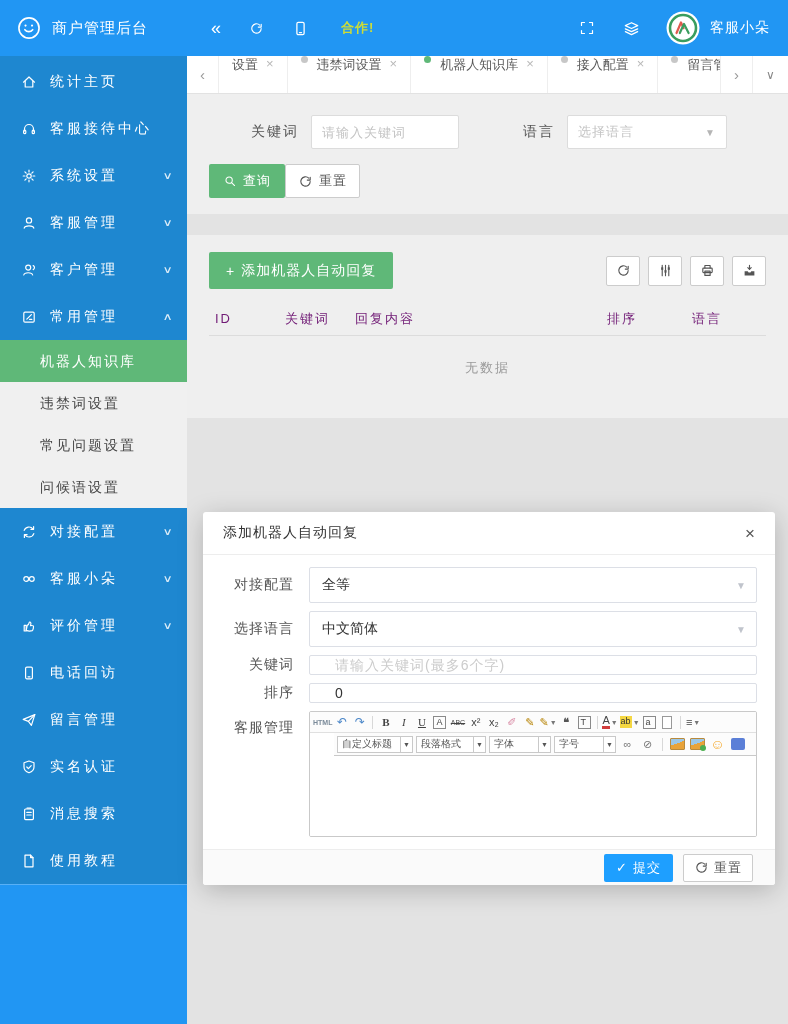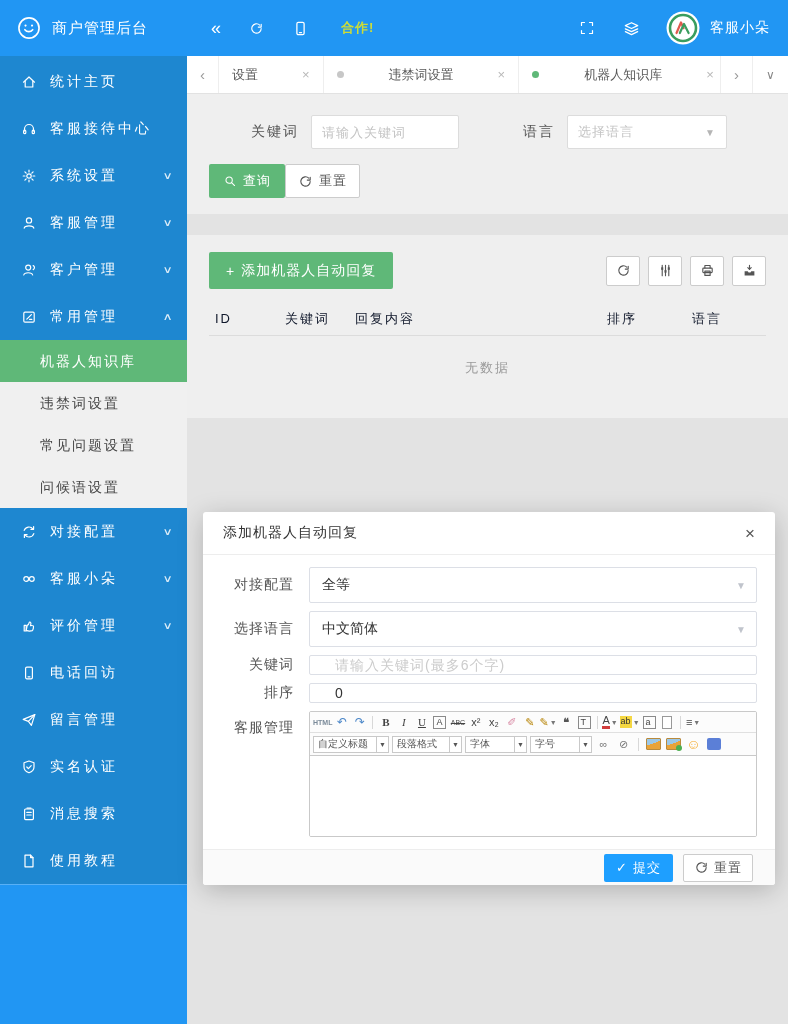--- a/index.html
+++ b/index.html
@@ -35,21 +35,21 @@
   .tb-right .tb-icon { margin-right:0; margin-left:26px; }
   .avatar { width:34px; height:34px; margin-left:26px; border-radius:50%; overflow:hidden; flex-shrink:0; }
   .username { font-size:14px; margin-left:10px; letter-spacing:1px; }
 
   
   .tabbar { height:38px; background:#fff; border-bottom:1px solid #e2e2e2; display:flex; align-items:stretch; font-size:13px; color:#595959; }
   .tab-nav { width:32px; display:flex; align-items:center; justify-content:center; color:#999; font-size:15px; cursor:pointer; }
   .tab-nav.left { border-right:1px solid #eee; }
   .tab-nav.right { border-left:1px solid #eee; }
   .tabs-wrap { display:flex; align-items:stretch; overflow:hidden; flex:1; }
-  .tab { display:flex; align-items:center; padding:0 13px; border-right:1px solid #eee; cursor:pointer; white-space:nowrap;gap:36px; }
+  .tab { display:flex; padding:0 13px; border-right:1px solid #eee; cursor:pointer; white-space:nowrap; }
   .tab .dot { width:7px; height:7px; border-radius:50%; background:#c7c7c7; margin-right:9px; }
   .tab .dot.green { background:#5fb878; }
   .tab-close { color:#b8b8b8; font-size:13px; margin-left:8px; }
   .tab-dd { width:36px; display:flex; align-items:center; justify-content:center; border-left:1px solid #eee; color:#888; font-size:12px; cursor:pointer; }
 
   
   .content { flex:1; background:#e3e3e3; overflow:hidden; }
   .card { background:#efefef; }
   .search-card { padding:21px 22px 16px; }
   .s-row1 { display:flex; align-items:center; margin-left:42px; margin-bottom:15px; }
@@ -63,21 +63,21 @@
   .btn { display:flex; align-items:center; justify-content:center; gap:6px; height:34px; border-radius:2px; font-size:13px; cursor:pointer; letter-spacing:1px; border:none; font-family:inherit; }
   .btn-green { background:#5fb878; color:#fff; padding:0 14px; }
   .btn-white { background:#fff; color:#555; border:1px solid #ccc; padding:0 12px; }
 
   .card-gap { height:21px; }
   .table-card { padding:17px 22px 18px; }
   .t-row1 { display:flex; align-items:center; margin-bottom:13px; }
   .btn-add { height:37px; padding:0 17px; font-size:14px; }
   .t-tools { margin-left:auto; display:flex; gap:8px; }
   .tool-btn { width:34px; height:30px; background:#fff; border:1px solid #ccc; border-radius:2px; color:#555; display:flex; align-items:center; justify-content:center; cursor:pointer; }
-  .thead { display:flex; align-items:center; height:34px; border-bottom:1px solid #dcdcdc; color:#0f172a; font-size:13px; letter-spacing:2px; }
+  .thead { display:flex; align-items:center; height:34px; border-bottom:1px solid #dcdcdc; color:#701a75; font-size:13px; letter-spacing:2px; }
   .th { padding-left:6px; flex-shrink:0; }
   .t-empty { height:64px; display:flex; align-items:center; justify-content:center; color:#999; font-size:13px; letter-spacing:2px; }
 
   
   .modal { position:absolute; left:203px; top:512px; width:572px; background:#fff; border-radius:3px; box-shadow:0 5px 26px rgba(0,0,0,.22); z-index:20; }
   .modal-head { height:43px; display:flex; align-items:center; padding:0 20px; border-bottom:1px solid #ededed; }
   .modal-title { font-size:14px; color:#333; letter-spacing:1px; }
   .modal-close { margin-left:auto; color:#555; font-size:17px; cursor:pointer; line-height:1; }
   .modal-body { padding:12px 18px 4px; }
   .m-row { display:flex; align-items:center; margin-bottom:8px; }
@@ -85,21 +85,21 @@
   .m-label { width:88px; flex-shrink:0; text-align:right; padding-right:15px; font-size:14px; color:#555; letter-spacing:1px; }
   .m-row.top .m-label { margin-top:8px; }
   .m-control { flex:1; height:36px; border:1px solid #dcdfe6; border-radius:2px; background:#fff; display:flex; align-items:center; padding:0 12px; font-size:14px; color:#333; position:relative; }
   .m-control .caret { position:absolute; right:10px; color:#c0c4cc; font-size:10px; }
   .m-input { flex:1; height:20px; border:1px solid #dcdfe6; border-radius:2px; padding:0 25px; font-size:14px; color:#333; font-family:inherit; }
   .m-input::placeholder { color:#ccc; letter-spacing:1px; }
 
   
   .editor { flex:1; border:1px solid #c9c9c9; border-radius:2px; overflow:hidden; background:#fff; }
   .ed-row1 { display:flex; align-items:center; height:21px; padding:0 3px; gap:1px; border-bottom:1px solid #e0e0e0; background:#fcfcfc; }
-  .ed-row2 { display:flex; align-items:center; height:23px; padding:0 3px; gap:3px; border-bottom:1px solid #c9c9c9; background:#fcfcfc; }
+  .ed-row2 { display:flex; align-items:center; height:23px; padding:0 3px; gap:3px; border-bottom:1px solid #c9c9c9; background:#fcfcfc;margin-left:24px; }
   .ed-btn { min-width:17px; height:17px; display:flex; align-items:center; justify-content:center; color:#444; font-size:11px; cursor:pointer; line-height:1; }
   .ed-sep { width:1px; height:13px; background:#d8d8d8; margin:0 3px; }
   .ed-caret { font-size:7px; color:#777; margin-left:1px; }
   .ed-select { border:1px solid #c9c9c9; background:#fff; height:17px; display:flex; align-items:center; font-size:10px; color:#555; padding-left:4px; cursor:pointer; flex-shrink:0; }
   .ed-select .es-caret { border-left:1px solid #c9c9c9; height:100%; width:12px; display:flex; align-items:center; justify-content:center; margin-left:auto; font-size:7px; color:#555; }
   .ed-content { height:80px; background:#fff; }
   .g-html { font-size:7px; font-weight:bold; color:#7a8a99; letter-spacing:0; }
   .g-blue { color:#4a86c8; font-size:12px; }
   .g-bold { font-weight:bold; font-family:"Liberation Serif",serif; }
   .g-italic { font-style:italic; font-family:"Liberation Serif",serif; }

